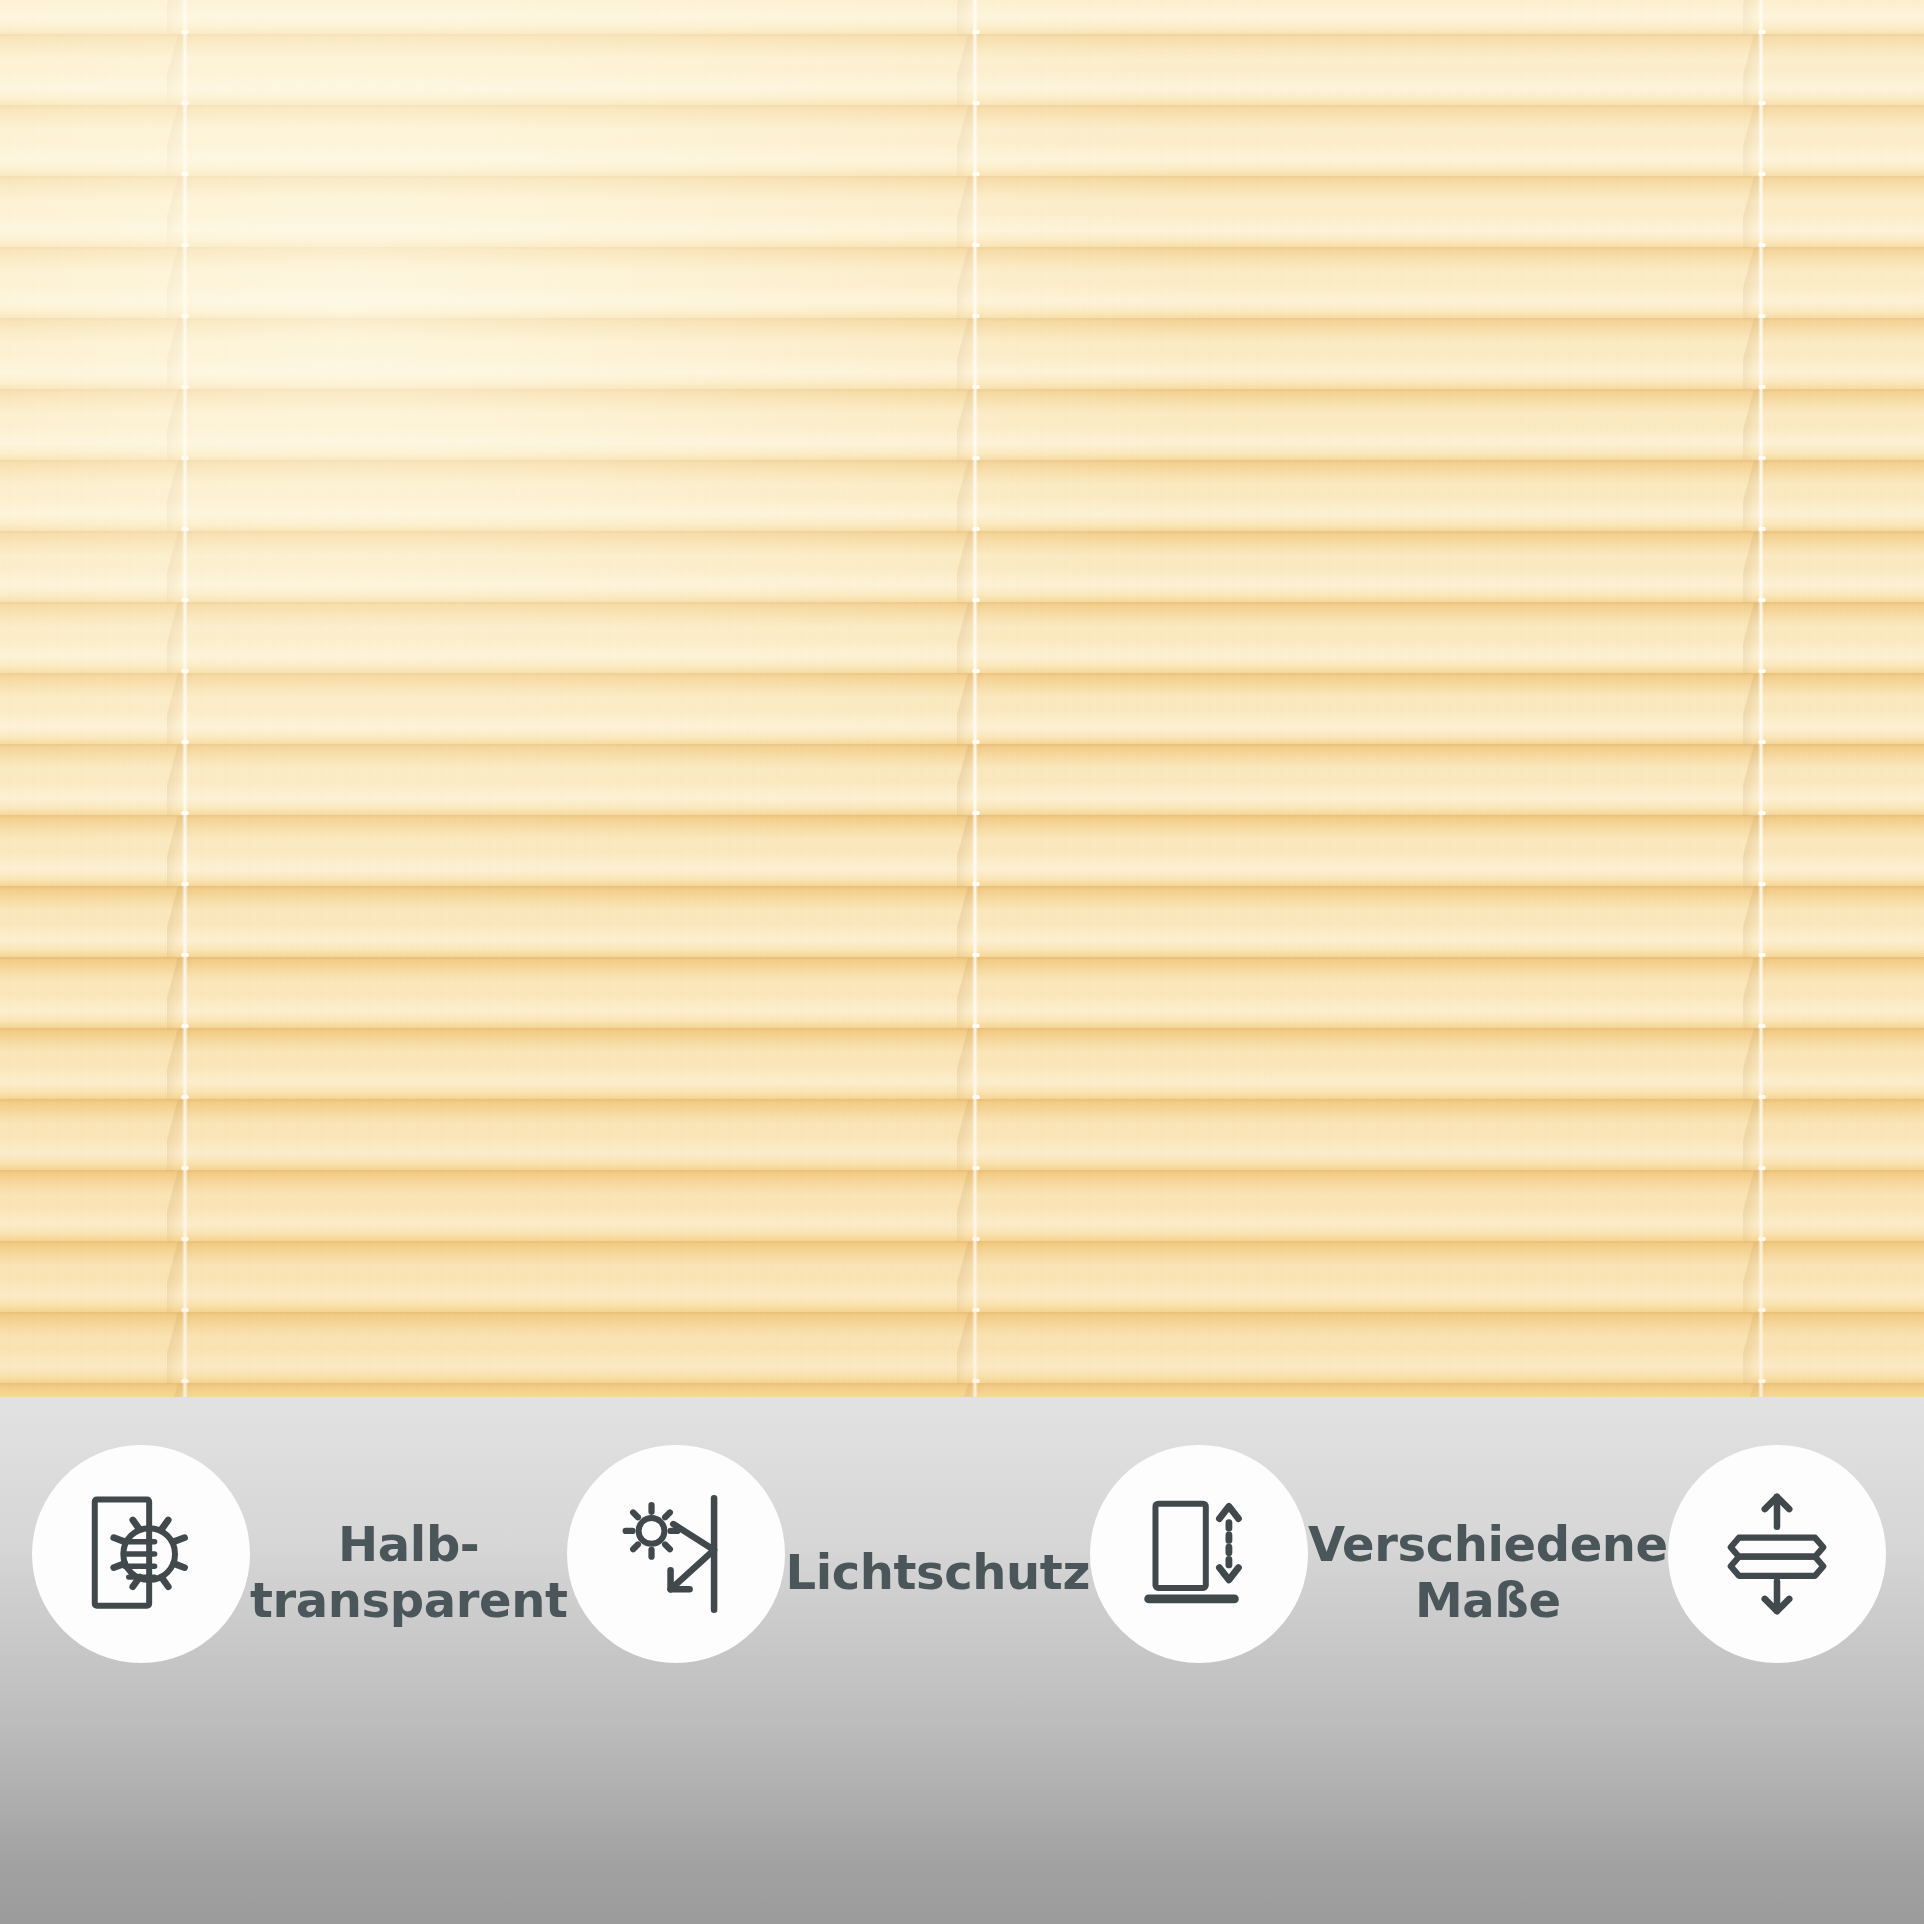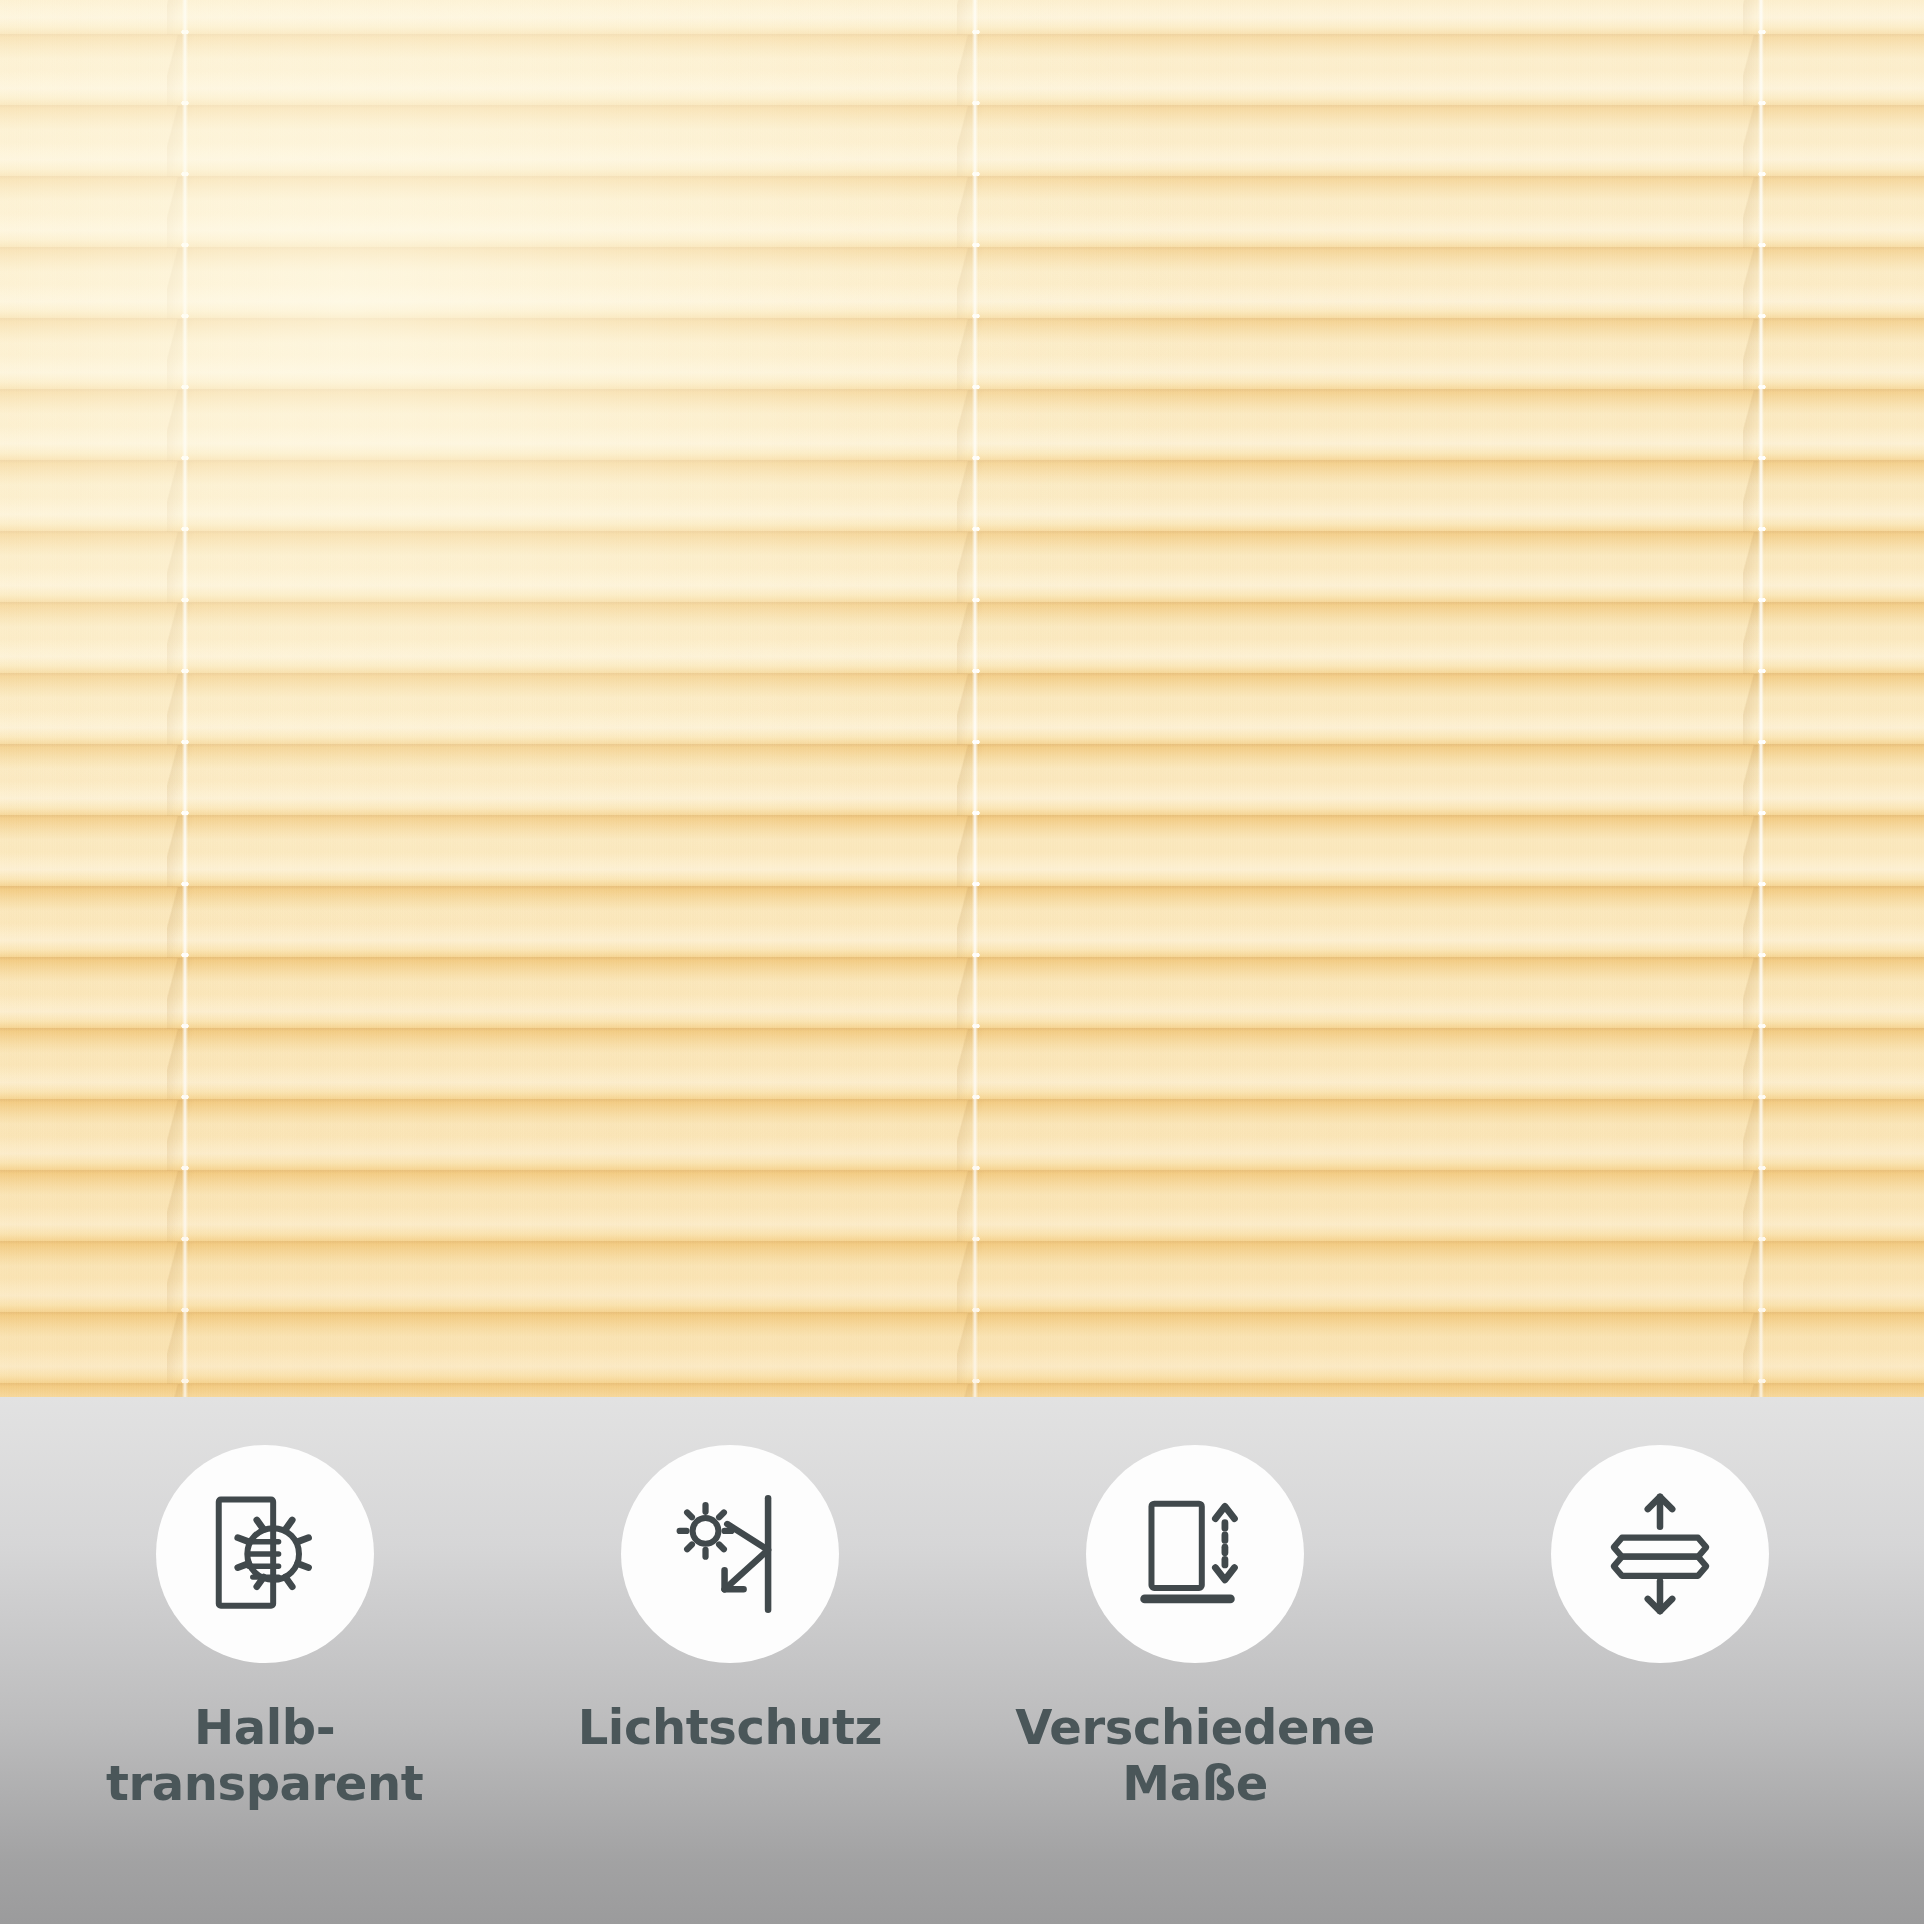--- a/index.html
+++ b/index.html
@@ -105,21 +105,21 @@
     background:linear-gradient(to bottom, #e2e2e2 0%, #d6d6d7 28%, #bcbcbd 62%, #a2a2a3 88%, #9b9b9c 100%);
     display:flex;
     align-items:flex-start;
     justify-content:space-between;
     padding:0 32px;
   }
 
   .feature {
     flex:1 1 0;
     display:flex;
-    flex-direction:column;
+    flex-direction:row;
     align-items:center;
     padding-top:48px;
   }
 
   .icon-circle {
     width:218px; height:218px;
     border-radius:50%;
     background:#fdfdfd;
     display:flex; align-items:center; justify-content:center;
     flex:0 0 auto;

